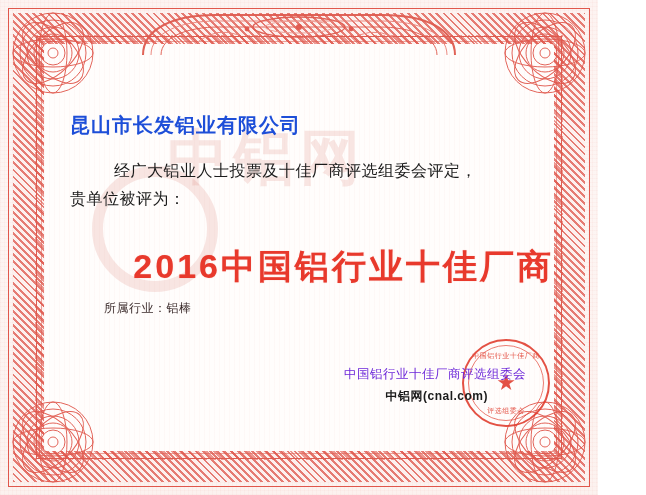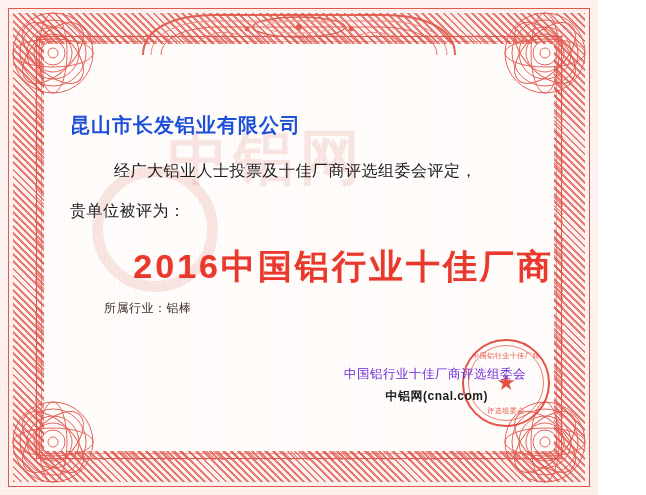--- a/index.html
+++ b/index.html
@@ -172,21 +172,21 @@
     top: 117px;
     font-size: 16px;
     color: #1b1b1b;
     text-indent: 44px;
     width: 510px;
     letter-spacing: 0.5px;
   }
   .body-line-2 {
     position: absolute;
     left: 26px;
-    top: 157px;
+    top: 145px;
     font-size: 16px;
     color: #1b1b1b;
     letter-spacing: 0.5px;
   }
 
   .award-title {
     position: absolute;
     left: 0;
     right: 0;
     top: 200px;

